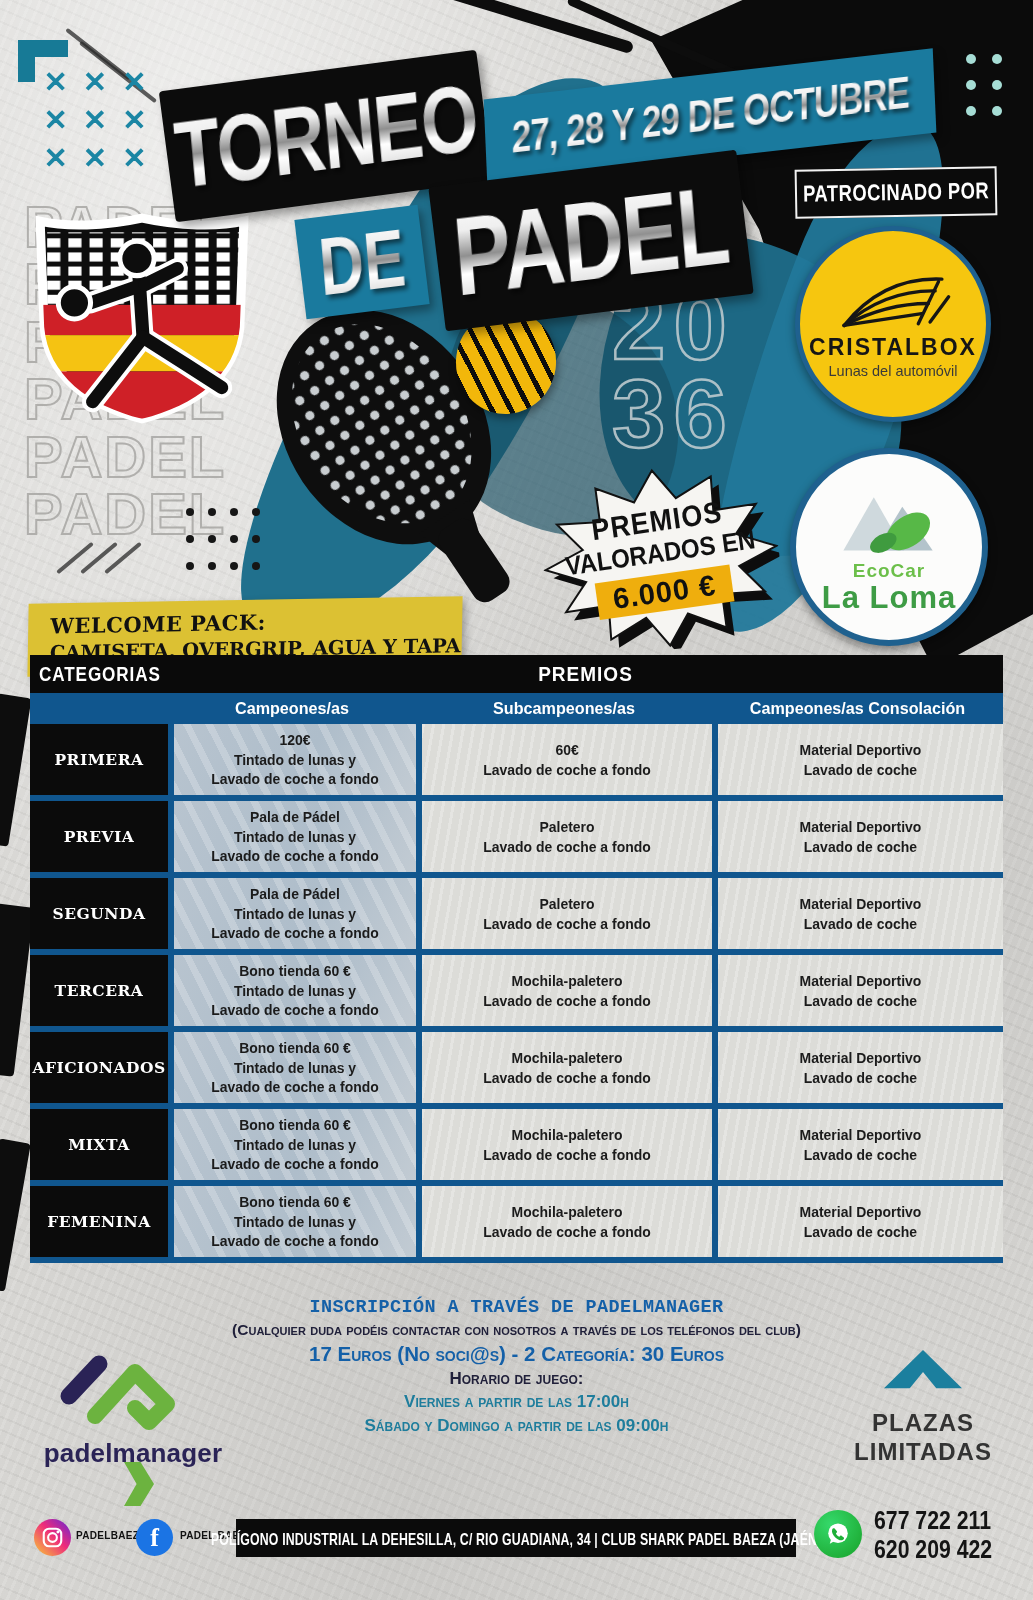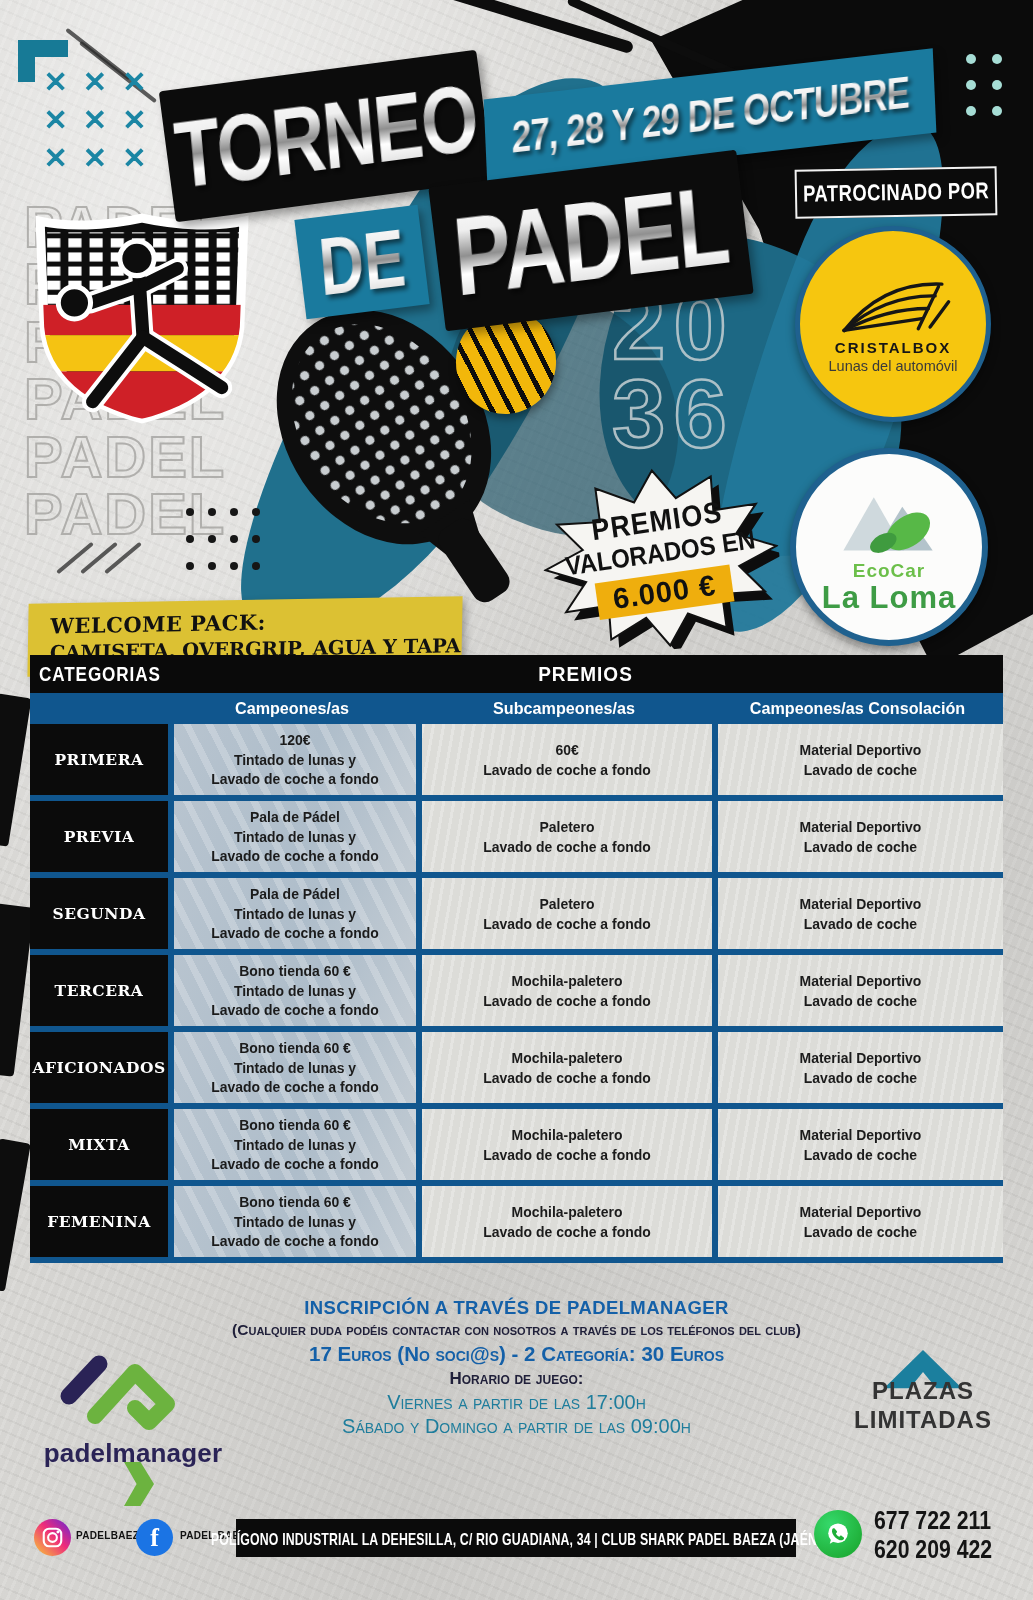--- a/index.html
+++ b/index.html
@@ -68,21 +68,21 @@
   
   .racket{left:222px;top:292px;width:345px;height:365px;z-index:4;}
   .ball{
     left:456px;top:310px;width:100px;height:104px;border-radius:50%;z-index:5;transform:rotate(8deg);
     background:repeating-linear-gradient(55deg,#0d0d0d 0 5px,#f2b70a 5px 17px);
     box-shadow:2px 4px 8px rgba(0,0,0,.4);
   }
   
   .circle{border-radius:50%;z-index:8;display:flex;flex-direction:column;align-items:center;justify-content:center;text-align:center;}
   .cristalbox{left:795px;top:226px;width:186px;height:186px;background:#f6c60f;border:5px solid #1f618f;box-shadow:0 4px 10px rgba(0,0,0,.4);}
-  .cb-name{font-size:15px;font-weight:bold;letter-spacing:2px;color:#161616;margin-top:2px;}
+  .cb-name{font-size:23px;font-weight:bold;letter-spacing:2px;color:#161616;margin-top:2px;}
   .cb-tag{font-size:14.5px;color:#3a3a3a;margin-top:2px;}
   .ecocar{left:790px;top:448px;width:186px;height:186px;background:#fcfcfb;border:6px solid #1f618f;box-shadow:0 4px 10px rgba(0,0,0,.4);}
   .ec-top{font-size:19px;font-weight:bold;color:#6cbf4a;letter-spacing:1px;margin-top:2px;}
   .ec-bottom{font-size:31px;font-weight:bold;color:#3e9c45;letter-spacing:1px;line-height:1;}
   
   .burst{left:543px;top:466px;width:236px;height:184px;z-index:9;transform:rotate(-6deg);}
   .burst svg{position:absolute;left:0;top:0;}
   .burst-text{position:absolute;left:0;top:0;width:100%;height:100%;display:flex;flex-direction:column;align-items:center;justify-content:center;}
   .burst-l1{font-size:27px;font-weight:bold;color:#111;letter-spacing:1px;transform:scaleY(1.1) rotate(-2deg);}
   .burst-l2{font-size:24px;font-weight:bold;color:#111;letter-spacing:0;transform:scaleY(1.1) rotate(-2deg);margin-top:2px;}
@@ -114,34 +114,34 @@
   .t-cell span{transform:scaleX(.93);display:block;white-space:pre-line;}
   .cell-c1{background:
     repeating-linear-gradient(63deg,rgba(255,255,255,.22) 0 7px,rgba(0,0,0,0) 7px 20px),
     linear-gradient(115deg,#b8c4cf,#aebdca 55%,#c2cbd3);}
   .cell-g{background:
     repeating-linear-gradient(100deg,rgba(255,255,255,.25) 0 3px,rgba(0,0,0,0) 3px 10px),
     #dcdcd8;}
   
   .reg{left:150px;top:1296px;width:733px;z-index:12;display:flex;flex-direction:column;align-items:center;text-align:center;}
   .sc{font-variant:small-caps;}
-  .reg-head{color:#1460a8;font-weight:bold;font-size:18.5px;letter-spacing:.4px;line-height:23px;}
+  .reg-head{color:#1460a8;font-weight:bold;font-size:18.5px;letter-spacing:.4px;line-height:23px;font-family:Liberation Mono, monospace;}
   .reg-note{color:#20203a;font-weight:bold;font-size:15.5px;line-height:22px;}
   .reg-price{color:#1460a8;font-weight:bold;font-size:20.5px;line-height:26px;}
   .reg-min{color:#20203a;font-weight:bold;font-size:16.5px;line-height:23px;}
   .reg-hor{color:#20203a;font-weight:bold;font-size:17px;line-height:23px;}
-  .reg-sch{color:#1e7d9c;font-weight:normal;font-size:20px;line-height:24px;}
+  .reg-sch{color:#1e7d9c;font-weight:bold;font-size:17px;line-height:24px;}
   
   .pm-logo{left:55px;top:1332px;width:125px;height:100px;z-index:12;}
   .pm-label{left:28px;top:1438px;width:210px;text-align:center;font-size:26px;font-weight:bold;color:#2a2356;z-index:12;letter-spacing:.2px;}
   .green-chevron{left:124px;top:1462px;width:30px;height:44px;background:#6cb33f;z-index:12;
     clip-path:polygon(0 0,55% 0,100% 50%,55% 100%,0 100%,42% 50%);}
   .plazas-chevron{left:884px;top:1350px;width:78px;height:58px;background:#1b7f9e;z-index:12;
     clip-path:polygon(50% 0,100% 66%,67% 66%,50% 38%,33% 66%,0 66%);}
-  .plazas-text{left:845px;top:1376px;width:156px;text-align:center;z-index:12;color:#333;font-size:24px;line-height:29px;font-weight:600;letter-spacing:1px;}
+  .plazas-text{left:845px;top:1408px;width:156px;text-align:center;z-index:12;color:#333;font-size:24px;line-height:29px;font-weight:600;letter-spacing:1px;}
   
   .ig-badge{left:34px;top:1519px;width:37px;height:37px;border-radius:50%;z-index:12;
     background:linear-gradient(45deg,#f9ce34 0%,#ee2a7b 55%,#6228d7 100%);display:flex;align-items:center;justify-content:center;}
   .ig-label{left:76px;top:1530px;font-size:10px;font-weight:bold;color:#111;z-index:12;letter-spacing:.3px;}
   .fb-badge{left:136px;top:1519px;width:37px;height:37px;border-radius:50%;background:#1b74e4;z-index:12;
     display:flex;align-items:center;justify-content:center;color:#fff;font-weight:bold;font-size:26px;font-family:"Liberation Serif",serif;line-height:1;}
   .fb-label{left:180px;top:1530px;font-size:10px;font-weight:bold;color:#111;z-index:12;letter-spacing:.3px;}
   .addr-bar{left:236px;top:1519px;width:560px;height:38px;background:#0b0b0b;z-index:12;display:flex;align-items:center;justify-content:center;}
   .addr-bar span{color:#fff;font-weight:bold;font-size:15px;white-space:nowrap;transform:scaleX(.82) scaleY(1.12);letter-spacing:.2px;}
   .wa-badge{left:814px;top:1510px;width:48px;height:48px;border-radius:50%;z-index:12;

